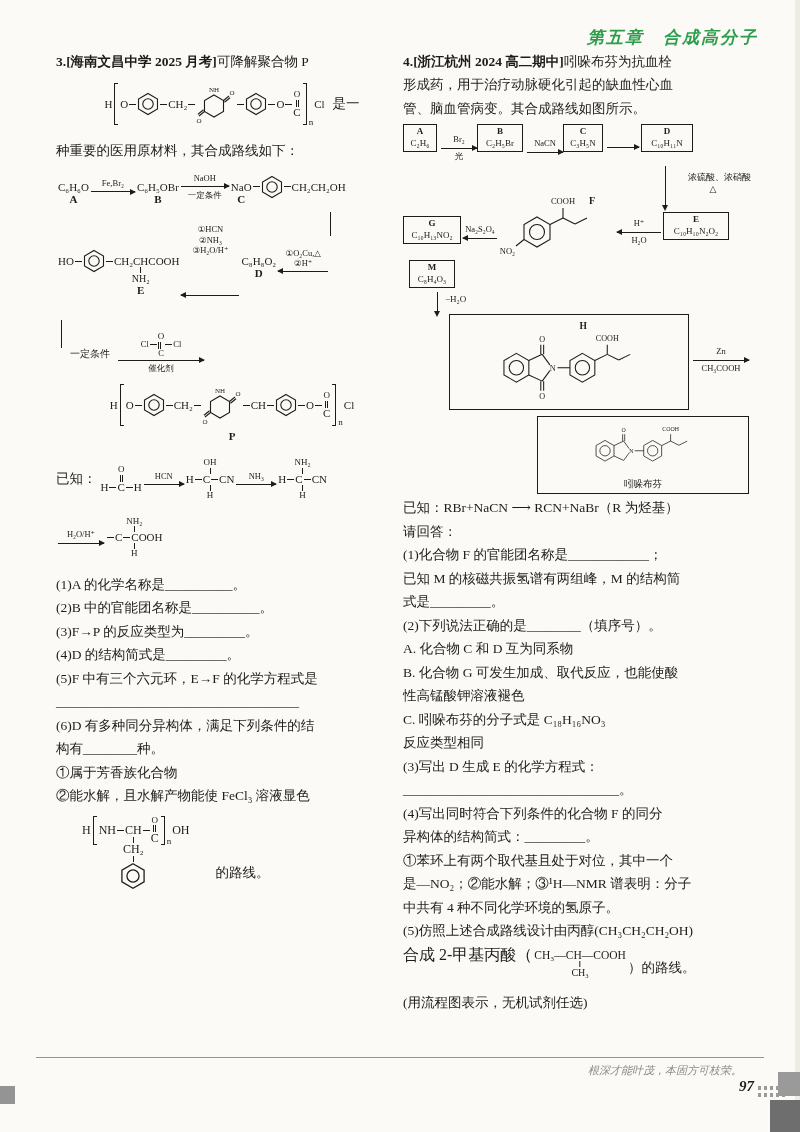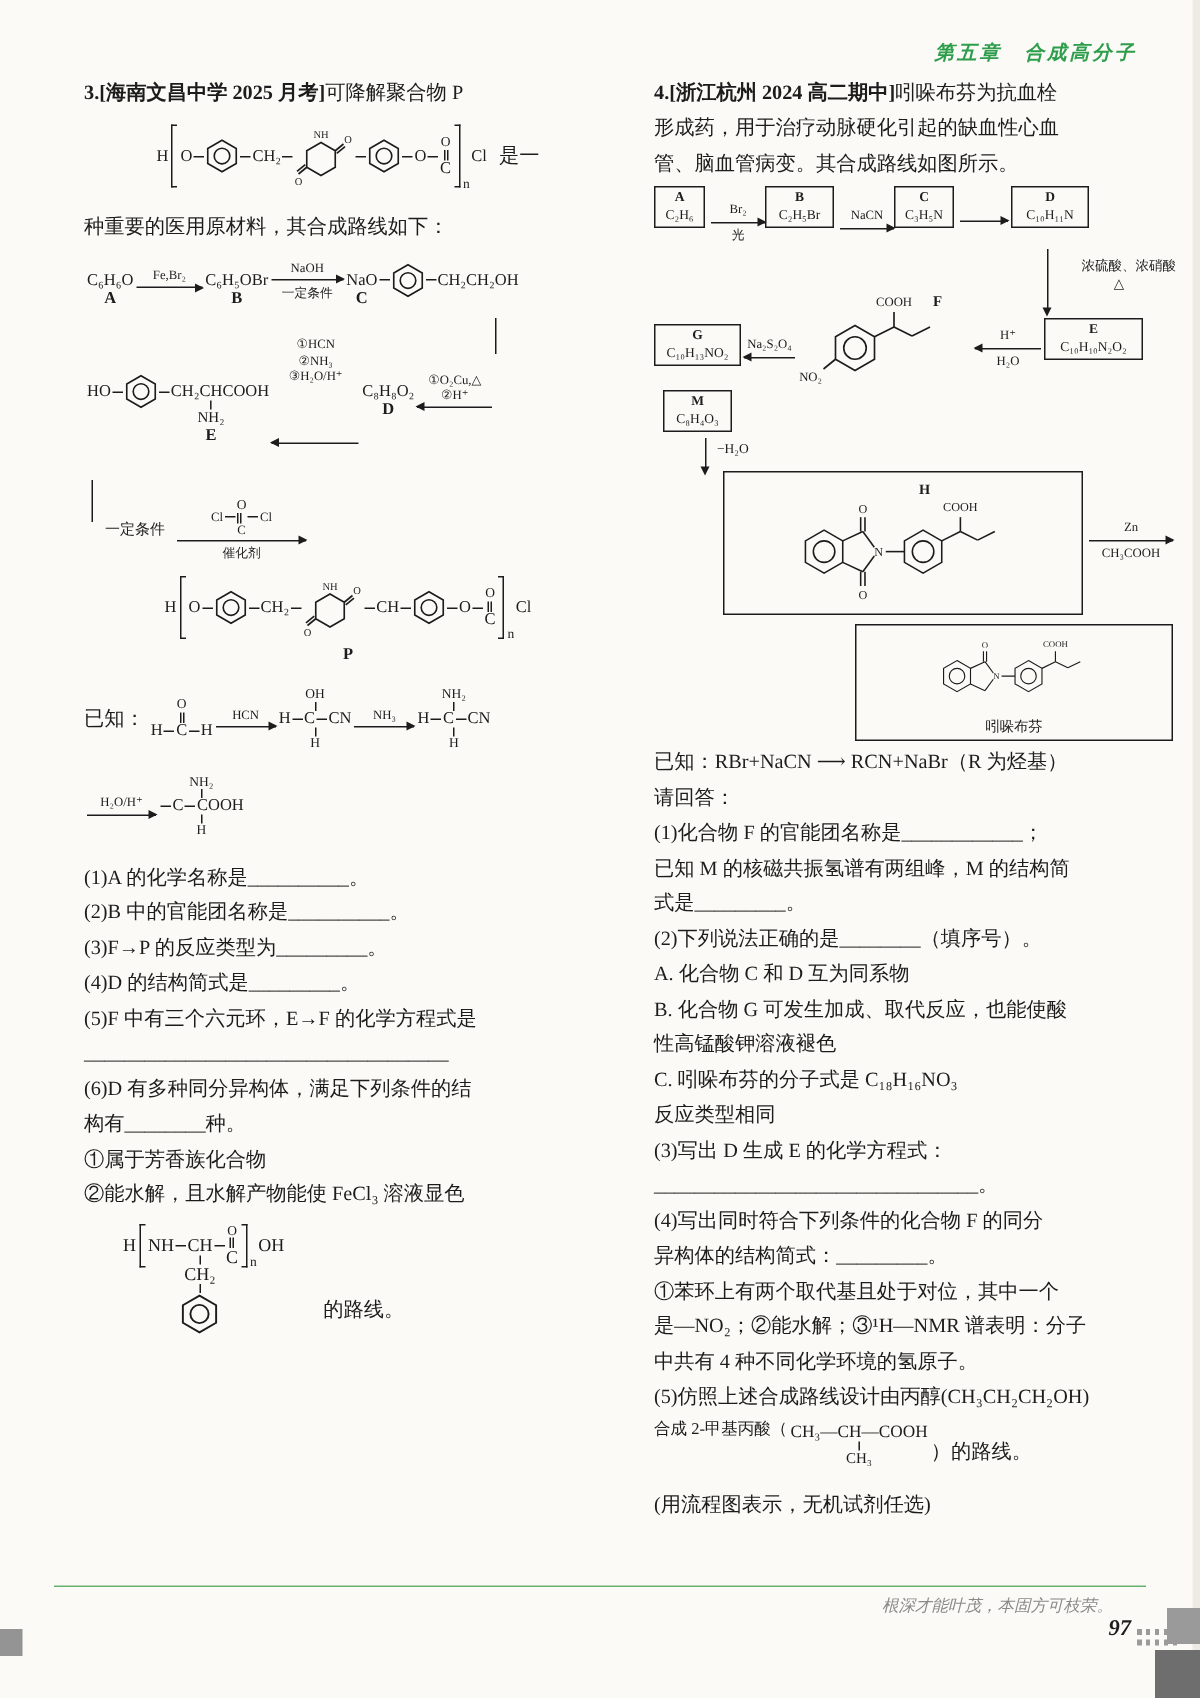--- a/index.html
+++ b/index.html
@@ -2,25 +2,25 @@
 <html><head>
 <meta charset="utf-8">
 <style>
   * { margin:0; padding:0; box-sizing:border-box; }
   html,body { background:#e9e7e1; }
   .page { position:relative; width:800px; height:1132px; background:#fbfaf6;
           font-family:"Liberation Serif","DejaVu Serif",serif; color:#1c1c1c; overflow:hidden; }
   .edge { position:absolute; right:0; top:0; width:5px; height:100%; background:#edebe4; }
 
   .chapter { position:absolute; top:26px; right:42px; color:#2e9e4d; font-style:italic;
-             font-weight:bold; font-size:13px; letter-spacing:2px; }
+             font-weight:bold; font-size:17px; letter-spacing:2px; }
 
   .col { position:absolute; top:50px; }
   .col-left  { left:56px;  width:352px; }
-  .col-right { left:436px; width:352px; }
+  .col-right { left:403px; width:352px; }
 
   p.line { font-size:13.5px; line-height:1.74; }
   .b { font-weight:bold; }
 
   
   .srow { display:flex; align-items:center; font-size:11px; line-height:1.1; }
   .center { justify-content:center; }
   .bond { width:7px; border-top:1.1px solid #1c1c1c; margin:0 1px; flex:none; }
   .vbond { width:0; height:6px; border-left:1.1px solid #1c1c1c; }
   .dvb { width:3px; height:7px; border-left:1.1px solid #1c1c1c; border-right:1.1px solid #1c1c1c; }
@@ -547,21 +547,21 @@
     <p class="line">(3)写出 D 生成 E 的化学方程式：</p>
     <p class="line">________________________________。</p>
     <p class="line">(4)写出同时符合下列条件的化合物 F 的同分</p>
     <p class="line">异构体的结构简式：_________。</p>
     <p class="line">①苯环上有两个取代基且处于对位，其中一个</p>
     <p class="line">是—NO₂；②能水解；③¹H—NMR 谱表明：分子</p>
     <p class="line">中共有 4 种不同化学环境的氢原子。</p>
     <p class="line">(5)仿照上述合成路线设计由丙醇(CH₃CH₂CH₂OH)</p>
 
     <div style="display:flex; align-items:flex-start; margin:2px 0 6px 0;">
-      <span style="font-size:11px;">合成 2-甲基丙酸（</span>
+      <span style="font-size:16px;">合成 2-甲基丙酸（</span>
       <span class="rel" style="font-size:11.5px; margin:4px 2px 0 2px;">
         <span>CH₃—CH—COOH</span>
         <span class="below">
           <span class="vbond"></span>
           <span class="sm">CH₃</span>
         </span>
       </span>
       <span style="font-size:13.5px; margin-top:14px;">）的路线。</span>
     </div>
 

